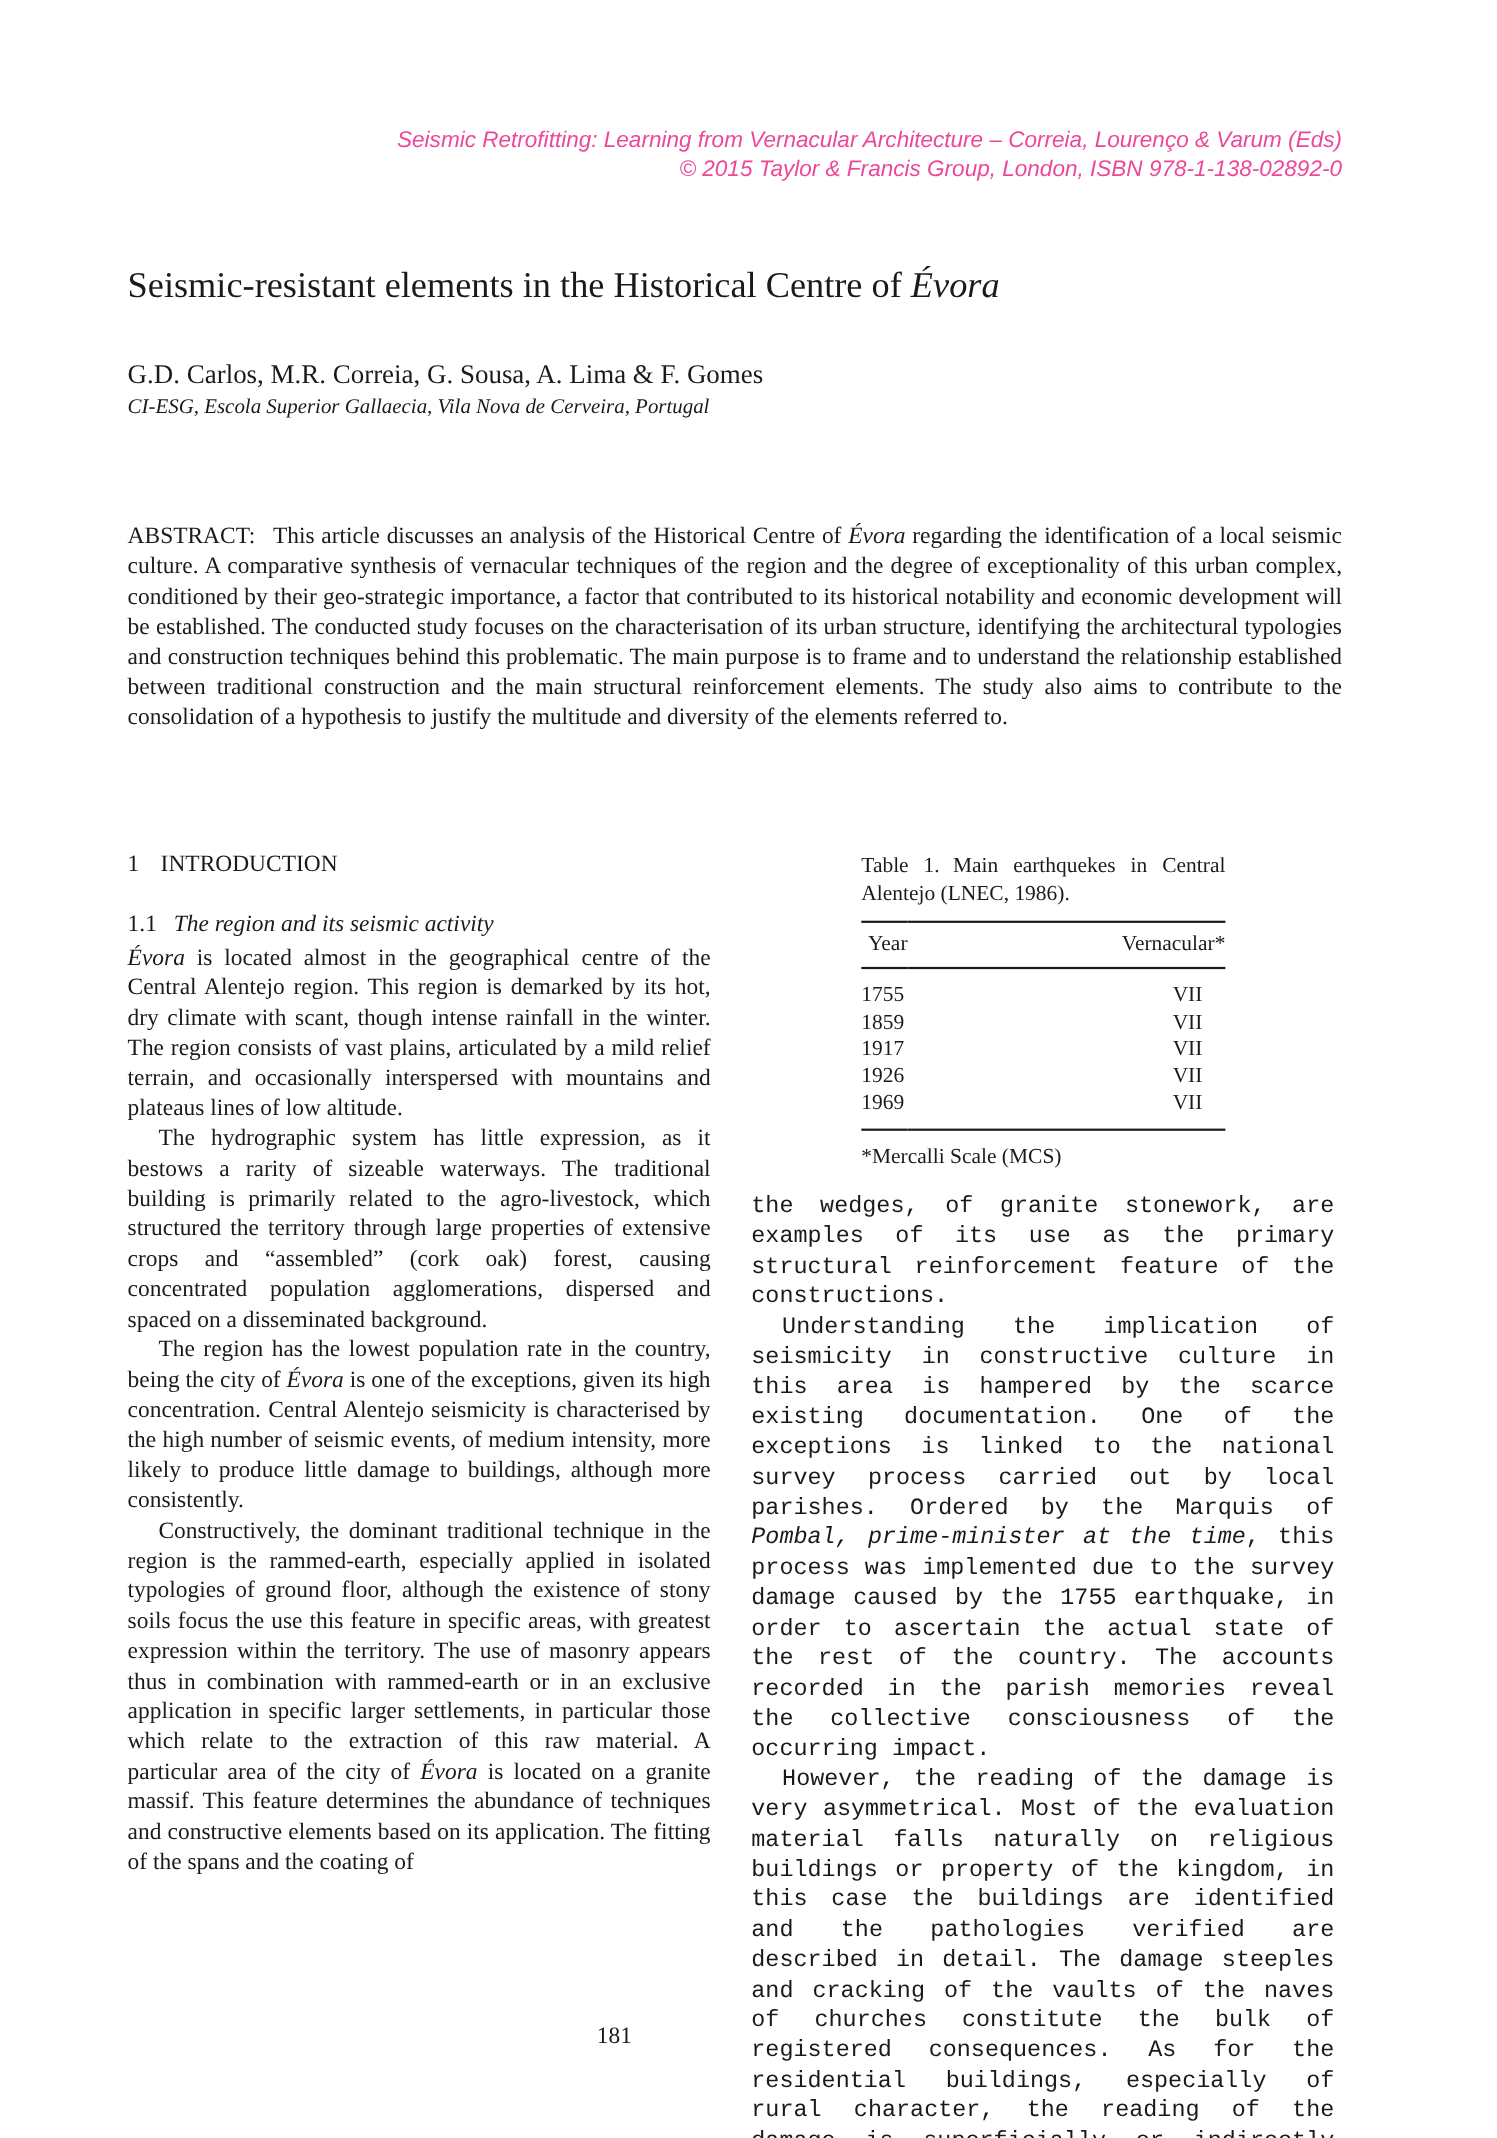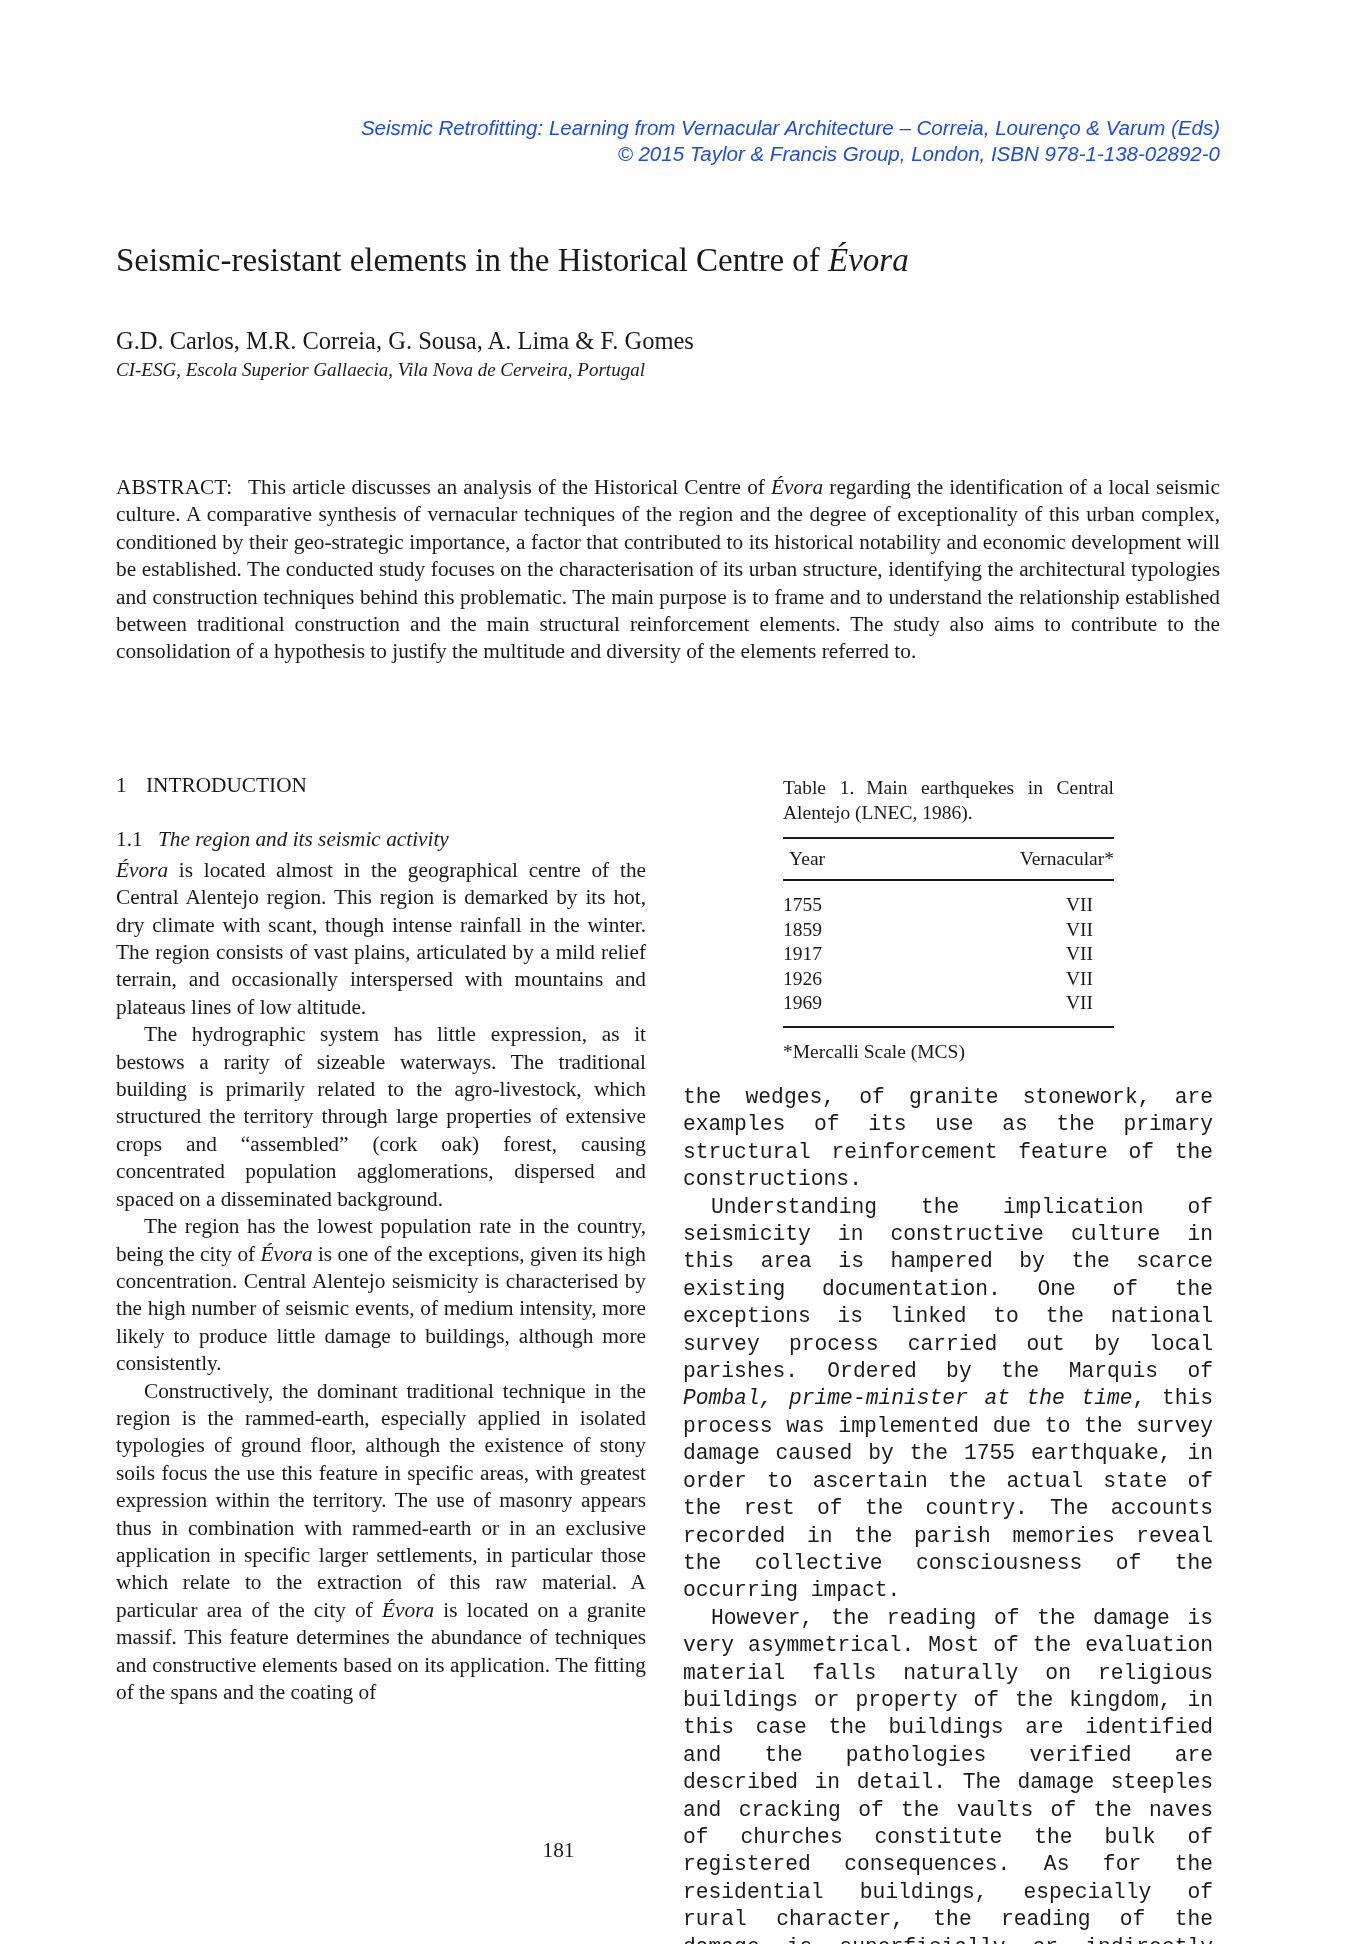--- a/index.html
+++ b/index.html
@@ -1,17 +1,17 @@
 <!DOCTYPE html>
 <html><head>
 <meta charset="utf-8">
 <style>
   html, body { margin: 0; padding: 0; background: #ffffff; }
   body { width: 1361px; height: 1944px; position: relative; overflow: hidden; color: #1a1a1a; font-family: "Liberation Serif", serif; }
-  .header { position: absolute; right: 141px; top: 115px; text-align: right; font-family: "Liberation Sans", sans-serif; font-style: italic; font-size: 20.5px; line-height: 26px; color: #1d4ed8; }
+  .header { position: absolute; right: 141px; top: 115px; text-align: right; font-family: "Liberation Sans", sans-serif; font-style: italic; font-size: 20.5px; line-height: 26px; color: #ec4899; }
   .title { position: absolute; left: 116px; top: 240px; font-size: 33px; line-height: 40px; font-weight: normal; margin: 0; }
   .authors { position: absolute; left: 116px; top: 326px; font-size: 24.5px; line-height: 30px; }
   .affil { position: absolute; left: 116px; top: 357px; font-size: 19px; line-height: 26px; font-style: italic; }
   .abstract { position: absolute; left: 116px; top: 474px; width: 1104px; font-size: 21.3px; line-height: 27.4px; text-align: justify; }
   .abstract .label { margin-right: 16px; }
   .col { position: absolute; width: 530px; font-size: 21.3px; line-height: 27.4px; text-align: justify; }
   .col-left { left: 116px; top: 772px; }
   .col-right { left: 683px; top: 1084px; font-family: Liberation Mono, monospace; }
   .sec-h { margin: 0 0 27px 0; font-size: 21.3px; line-height: 27.4px; font-weight: normal; }
   .sec-h .num { display: inline-block; width: 30px; }

